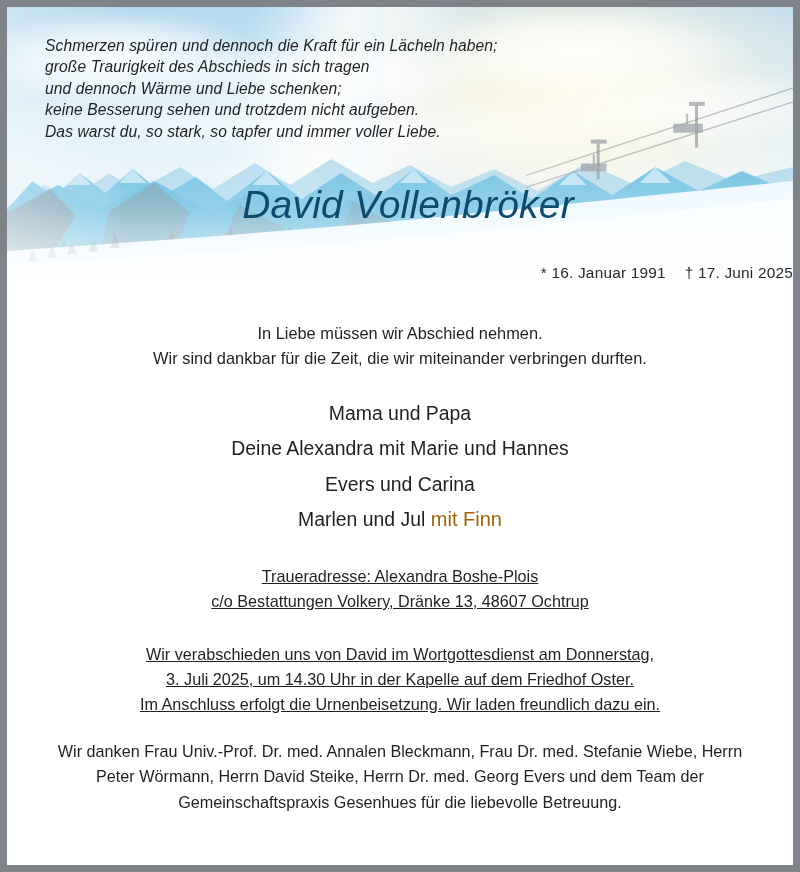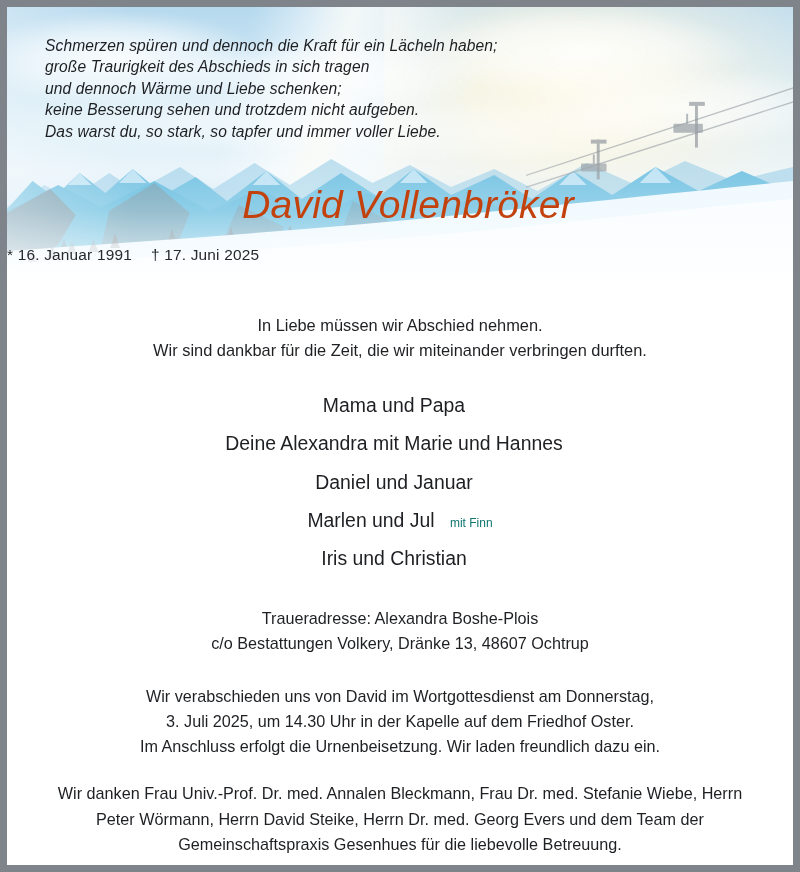--- a/index.html
+++ b/index.html
@@ -150,78 +150,80 @@
   }
   .deceased-name {
     position: absolute;
     left: 0; right: 0;
     top: 176px;
     text-align: center;
     font-style: italic;
     font-weight: 400;
     font-size: 39px;
     line-height: 44px;
-    color: #c2410c;
+    color: #0c4a6e;
     letter-spacing: .2px;
     padding-left: 16px;
   }
   .life-dates {
     position: absolute;
     left: 0; right: 0;
-    top: 239px;
-    text-align: left;
+    top: 257px;
+    text-align: right;
     font-size: 15.4px;
     color: #26292d;
     letter-spacing: .2px;
+    padding-left: 44px;
   }
   .life-dates .sep { display: inline-block; width: 10px; }
 
   
   .body-area {
     position: relative;
     padding: 22px 30px 0 30px;
     text-align: center;
     color: #1e2023;
   }
 
   .intro {
     font-size: 16.4px;
     line-height: 24.6px;
     white-space: pre-line;
-    margin: 8px;
+    margin: 16px;
   }
 
   .mourners {
     margin: 26px 0 0 0;
     padding: 0;
     list-style: none;
   }
   .mourner {
     font-size: 19.4px;
     line-height: 35.2px;
     color: #1d1f22;
   }
   .mourner .sub {
-    font-size: 12px;
-    color: #0f766e;
-    padding-left: 12px;
+    font-size: 20px;
+    color: #a16207;
   }
 
   .address {
     margin: 27px 0 0 0;
     font-size: 16.2px;
     line-height: 25px;
     white-space: pre-line;
+    text-decoration: underline;
   }
 
   .service {
     margin: 28px 0 0 0;
     font-size: 16.2px;
     line-height: 25px;
     white-space: pre-line;
+    text-decoration: underline;
   }
 
   .thanks {
     margin: 22px 0 0 0;
     font-size: 16.2px;
     line-height: 25.4px;
     padding: 0 8px;
   }
 </style>
 </head>
@@ -362,28 +364,25 @@
 Wir sind dankbar für die Zeit, die wir miteinander verbringen durften.</p>
 
     <ul class="mourners">
       <li class="mourner">
         <span>Mama und Papa</span><span class="sub"></span>
       </li>
       <li class="mourner">
         <span>Deine Alexandra mit Marie und Hannes</span><span class="sub"></span>
       </li>
       <li class="mourner">
-        <span>Daniel und Januar</span><span class="sub"></span>
+        <span>Evers und Carina</span><span class="sub"></span>
       </li>
       <li class="mourner">
         <span>Marlen und Jul</span><span class="sub"> mit Finn</span>
       </li>
-      <li class="mourner">
-        <span>Iris und Christian</span><span class="sub"></span>
-      </li>
     </ul>
 
     <p class="address">Traueradresse:  Alexandra Boshe-Plois
 c/o Bestattungen Volkery, Dränke 13, 48607 Ochtrup</p>
 
     <p class="service">Wir verabschieden uns von David im Wortgottesdienst am Donnerstag,
 3. Juli 2025, um 14.30 Uhr in der Kapelle auf dem Friedhof Oster.
 Im Anschluss erfolgt die Urnenbeisetzung. Wir laden freundlich dazu ein.</p>
 
     <p class="thanks">Wir danken Frau Univ.-Prof. Dr. med. Annalen Bleckmann, Frau Dr. med. Stefanie Wiebe, Herrn Peter Wörmann, Herrn David Steike, Herrn Dr. med. Georg Evers und dem Team der Gemeinschaftspraxis Gesenhues für die liebevolle Betreuung.</p>

